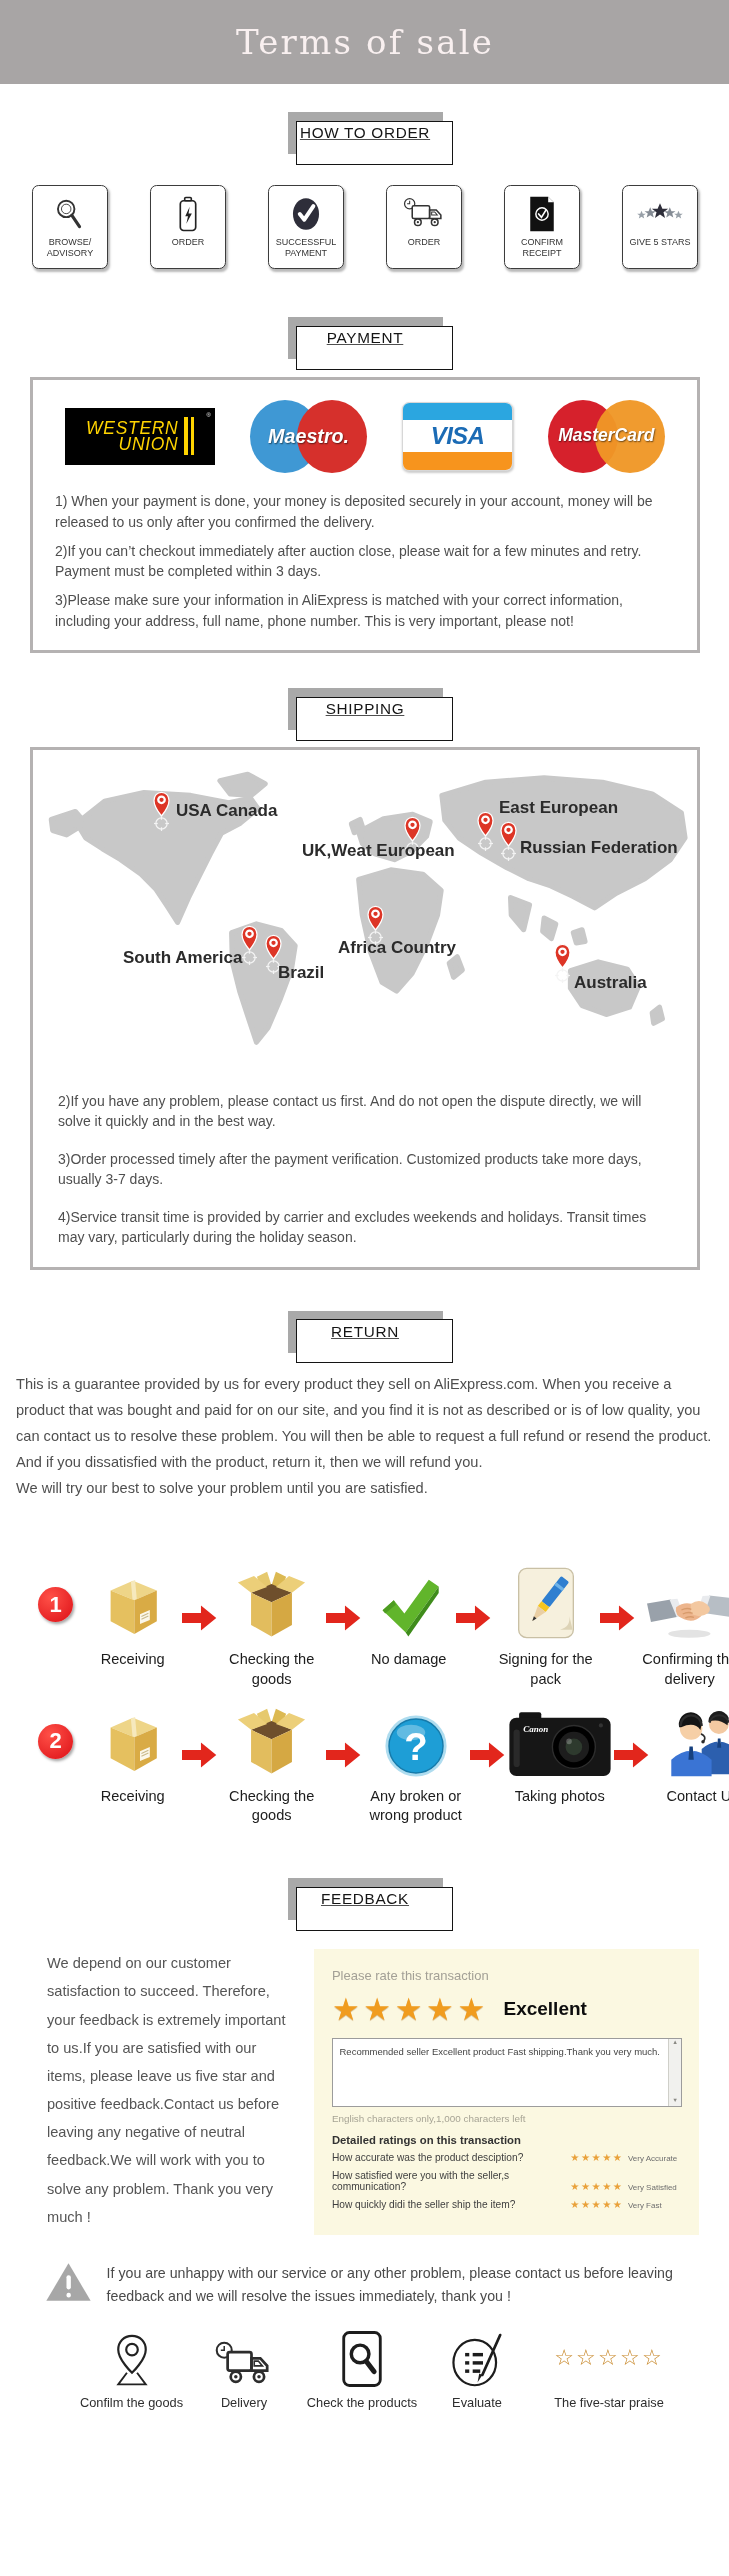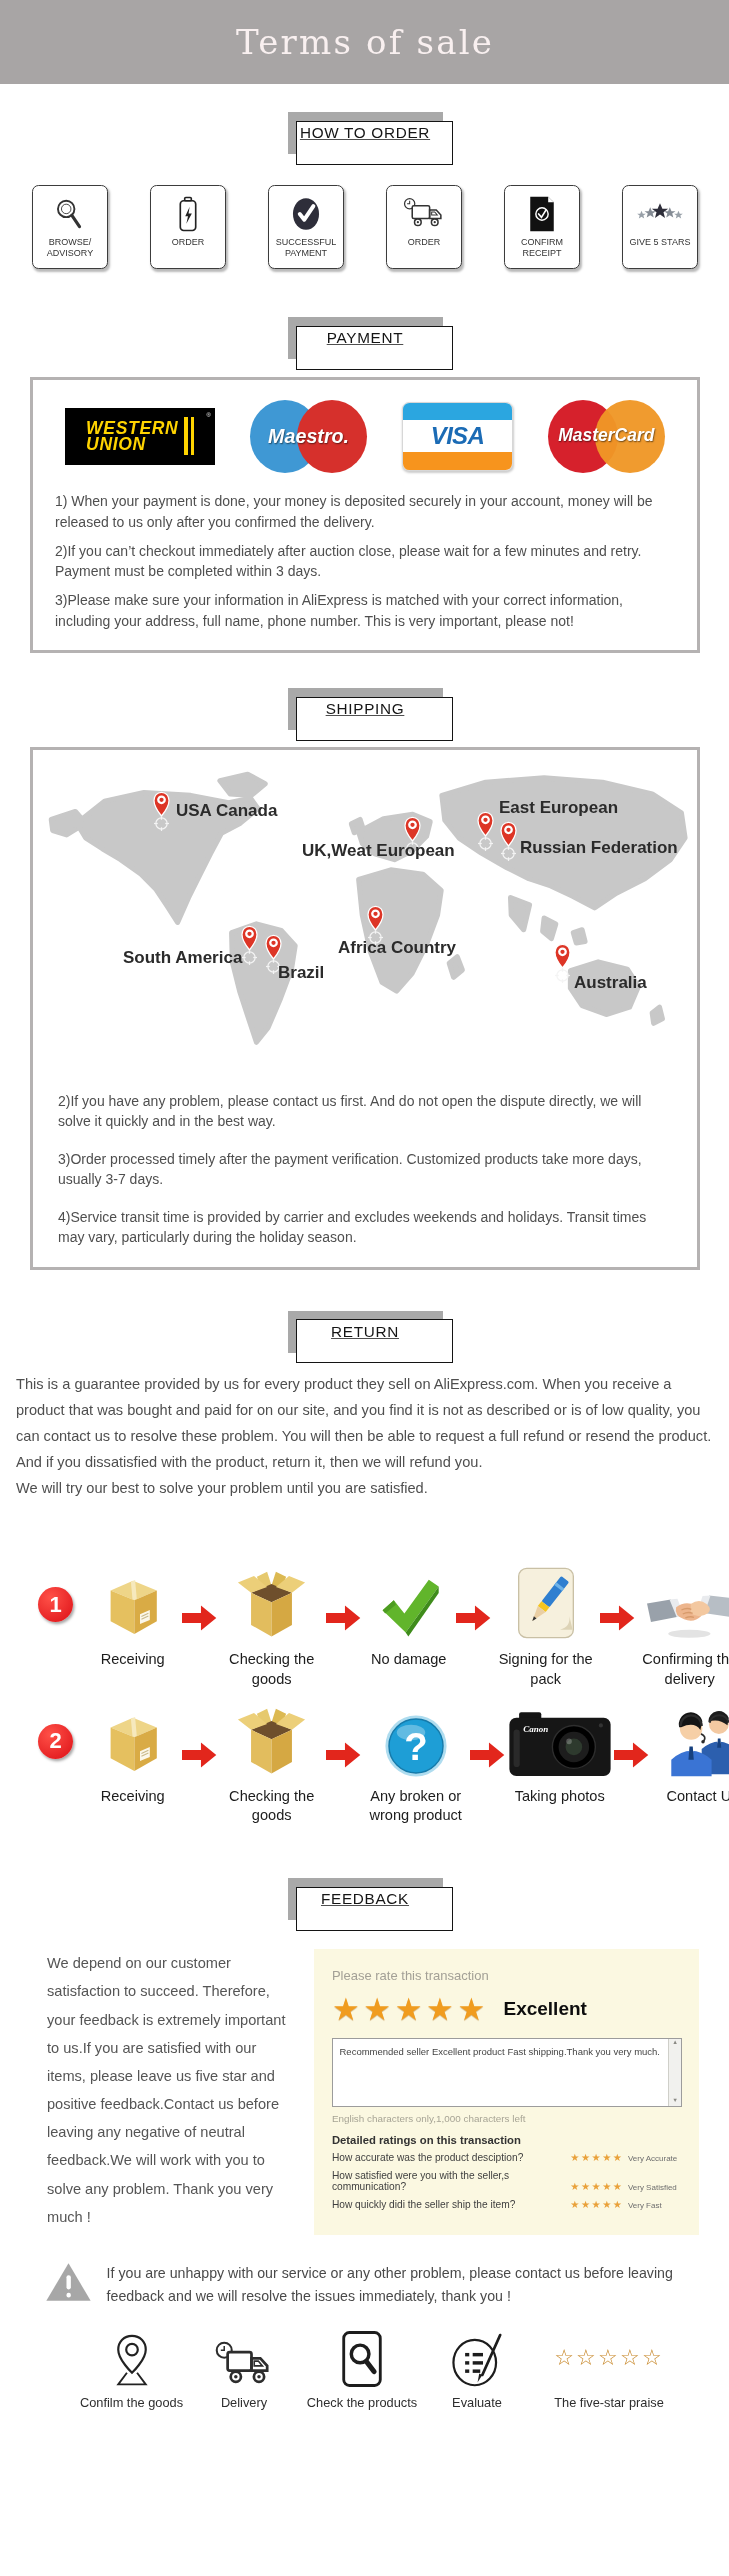--- a/index.html
+++ b/index.html
@@ -27,21 +27,21 @@
   .order-card .lb{font-size:9px;line-height:1.3;color:#333;text-align:center;padding:0 2.9px;}
 
   
   .gray-box{width:670px;margin:17.5px auto 0;border:3.6px solid #b5b2b2;background:#fff;box-sizing:border-box;}
   .pay-box{padding:10.2px 22px 19px;}
   .logos-row{display:flex;align-items:center;justify-content:space-between;height:93px;padding:0 10.2px;}
   .para{font-size:14px;line-height:1.45;color:#4f4f4f;margin:8.8px 0 0;}
 
   
   .logo-wu{width:150px;height:57px;background:#000;display:flex;align-items:center;justify-content:center;gap:5.8px;position:relative;}
-  .logo-wu .wu-t{color:#ffd400;font-weight:bold;font-style:italic;font-size:17.5px;line-height:.95;letter-spacing:0.7px;text-align:left;}
+  .logo-wu .wu-t{color:#ffd400;font-weight:normal;font-style:italic;font-size:17.5px;line-height:.95;letter-spacing:0.7px;text-align:right;}
   .logo-wu .bars{display:flex;gap:2.9px;height:38px;}
   .logo-wu .bars i{display:block;width:3.6px;background:#ffd400;}
   .logo-wu .reg{position:absolute;right:4.4px;top:4.4px;color:#fff;font-size:5.8px;}
   .logo-circles{position:relative;width:117px;height:73px;}
   .logo-circles .c{position:absolute;top:0;width:70px;height:73px;border-radius:50%;}
   .logo-circles .ctext{position:absolute;left:0;right:0;top:25px;text-align:center;color:#fff;
         font-weight:bold;font-style:italic;font-size:19.7px;text-shadow:0.7px 0.7px 1.5px rgba(0,0,0,.55);z-index:3;}
   .maestro .c1{left:0;background:#3f98d4;z-index:1;}
   .maestro .c2{left:47px;background:#d6302c;z-index:2;}
   .mastercard .c1{left:0;background:#d6212c;z-index:1;}

